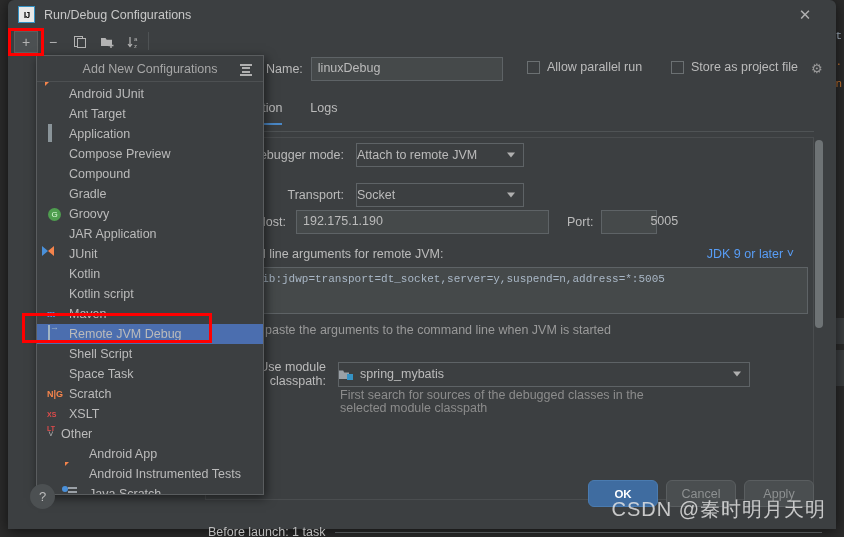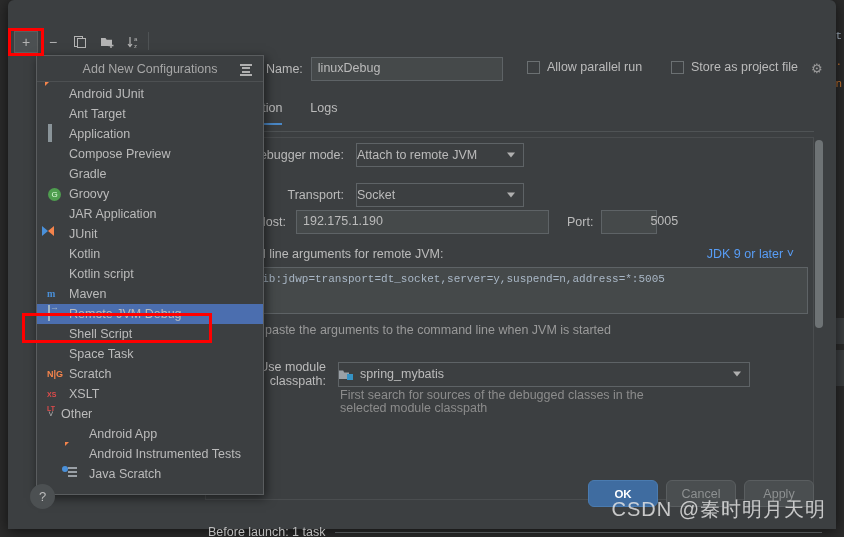--- a/index.html
+++ b/index.html
@@ -355,20 +355,25 @@
 <div id="ide-bg">
   <div class="bg-code" style="top:30px;">.t</div>
   <div class="bg-code orange" style="top:56px;">.</div>
   <div class="bg-code orange" style="top:78px;">n</div>
   <div class="bg-panel" style="right:0;top:318px;width:22px;height:26px;"></div>
   <div class="bg-panel" style="right:0;top:350px;width:22px;height:36px;"></div>
 </div>
 
 <div id="dialog">
 
+  <div id="titlebar">
+    <div id="ij-logo">IJ</div>
+    <span id="win-title">Run/Debug Configurations</span>
+    <div id="close-btn">✕</div>
+  </div>
 
   <div id="toolbar">
     <div class="tb-btn active">+</div>
     <div class="tb-btn">−</div>
     <div class="tb-btn">
       <svg width="14" height="14" viewBox="0 0 14 14">
         <rect x="1.5" y="1.5" width="8" height="10" fill="none" stroke="#b4b4b4"></rect>
         <rect x="4.5" y="3.5" width="8" height="9" fill="#3c3f41" stroke="#b4b4b4"></rect>
       </svg>
     </div>
@@ -493,20 +498,24 @@
       </div>
       <div class="dd-item">
         <span class="dd-icon"><span class="ic-app"></span></span>
         <span>Application</span>
       </div>
       <div class="dd-item">
         <span class="dd-icon"><span class="ic-compose"></span></span>
         <span>Compose Preview</span>
       </div>
       <div class="dd-item">
+        <span class="dd-icon"><span class="ic-compound"></span></span>
+        <span>Compound</span>
+      </div>
+      <div class="dd-item">
         <span class="dd-icon"><span class="ic-gradle"></span></span>
         <span>Gradle</span>
       </div>
       <div class="dd-item">
         <span class="dd-icon">
             <span class="ic-groovy">G</span>
           </span>
         <span>Groovy</span>
       </div>
       <div class="dd-item">

